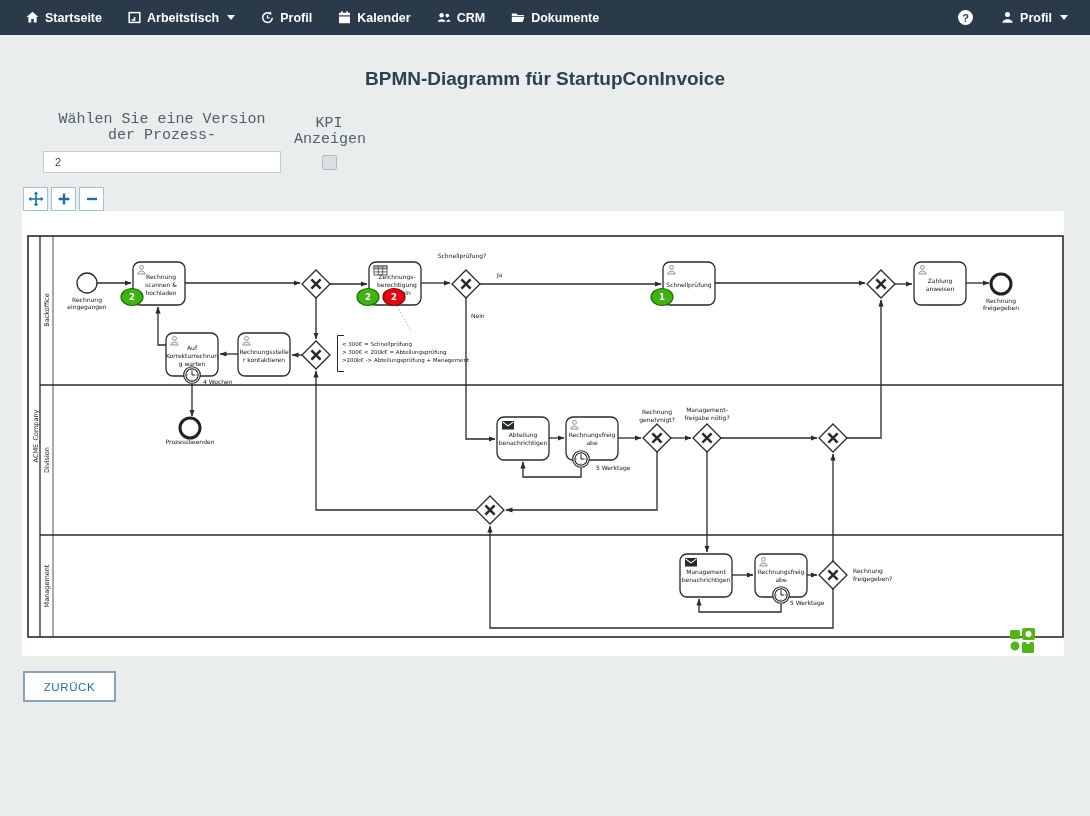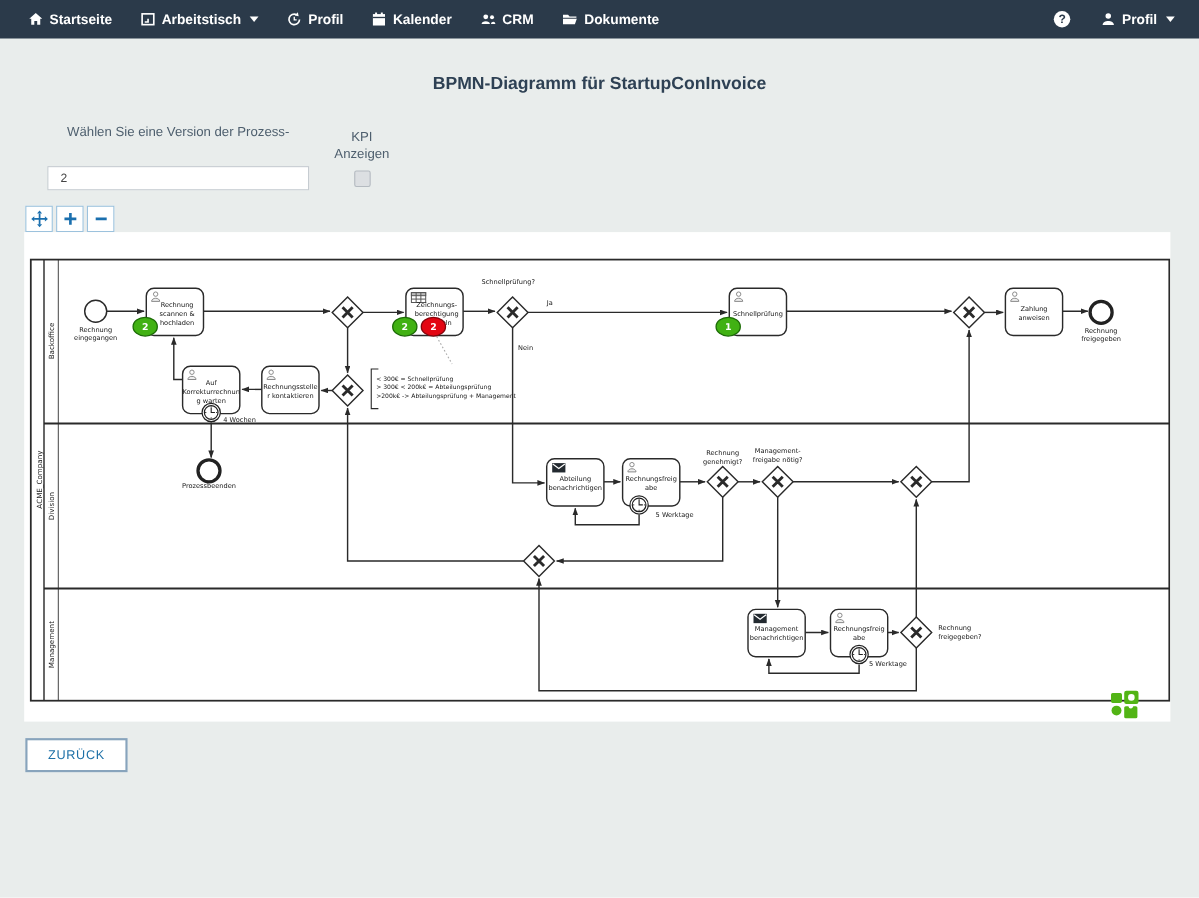--- a/index.html
+++ b/index.html
@@ -7,22 +7,22 @@
 
   
   .navbar{position:absolute;top:0;left:0;width:1090px;height:35px;background:#2b3a4a;display:flex;align-items:center;justify-content:space-between;}
   .nav-left{display:flex;align-items:center;gap:26px;padding-left:26px;}
   .nav-right{display:flex;align-items:center;gap:28px;padding-right:22px;}
   .nav-item{display:flex;align-items:center;gap:6px;color:#fff;font-weight:bold;font-size:12.5px;cursor:pointer;white-space:nowrap;}
   .caret{width:0;height:0;border-left:4px solid transparent;border-right:4px solid transparent;border-top:5px solid #fff;margin-left:2px;}
   .help-circle{width:15px;height:15px;border-radius:50%;background:#fff;color:#2b3a4a;font-weight:bold;font-size:11px;display:flex;align-items:center;justify-content:center;cursor:pointer;}
 
   
-  .title{position:absolute;top:68px;left:0;width:1090px;text-align:center;font-size:16px;font-weight:bold;color:#2e4154;}
-  .form-label{position:absolute;font-size:12px;color:#4e5f6e;text-align:center;line-height:16px;}
+  .title{position:absolute;top:68px;left:0;width:1090px;text-align:center;font-size:19px;font-weight:bold;color:#2e4154;}
+  .form-label{position:absolute;font-size:15px;color:#4e5f6e;text-align:center;line-height:16px;font-family:Liberation Mono, monospace;}
   .version-label{top:112px;left:43px;width:238px;}
   .kpi-label{top:116px;left:294px;width:70px;}
   .version-input{position:absolute;top:151px;left:43px;width:238px;height:22px;border:1px solid #c6ccd1;background:#fff;font-size:11px;color:#444;padding:0 0 0 11px;box-sizing:border-box;font-family:inherit;}
   .kpi-checkbox{position:absolute;top:155px;left:322px;width:13px;height:13px;background:#dcdfe2;border:1px solid #b4bac0;border-radius:2px;cursor:pointer;}
 
   
   .toolbar{position:absolute;top:187px;left:23px;display:flex;gap:3px;}
   .tool-btn{width:25px;height:24px;background:#fff;border:1px solid #9cc2dd;display:flex;align-items:center;justify-content:center;padding:0;cursor:pointer;}
 
   

